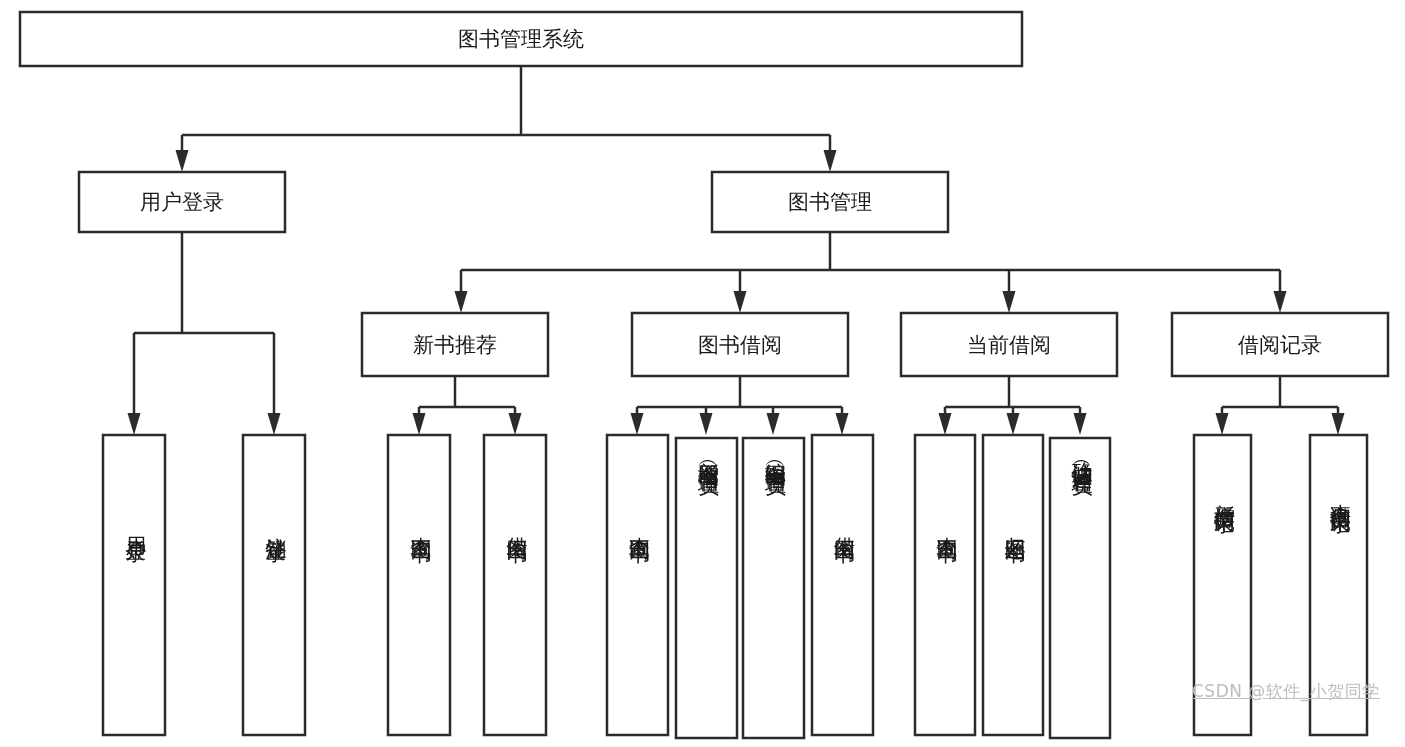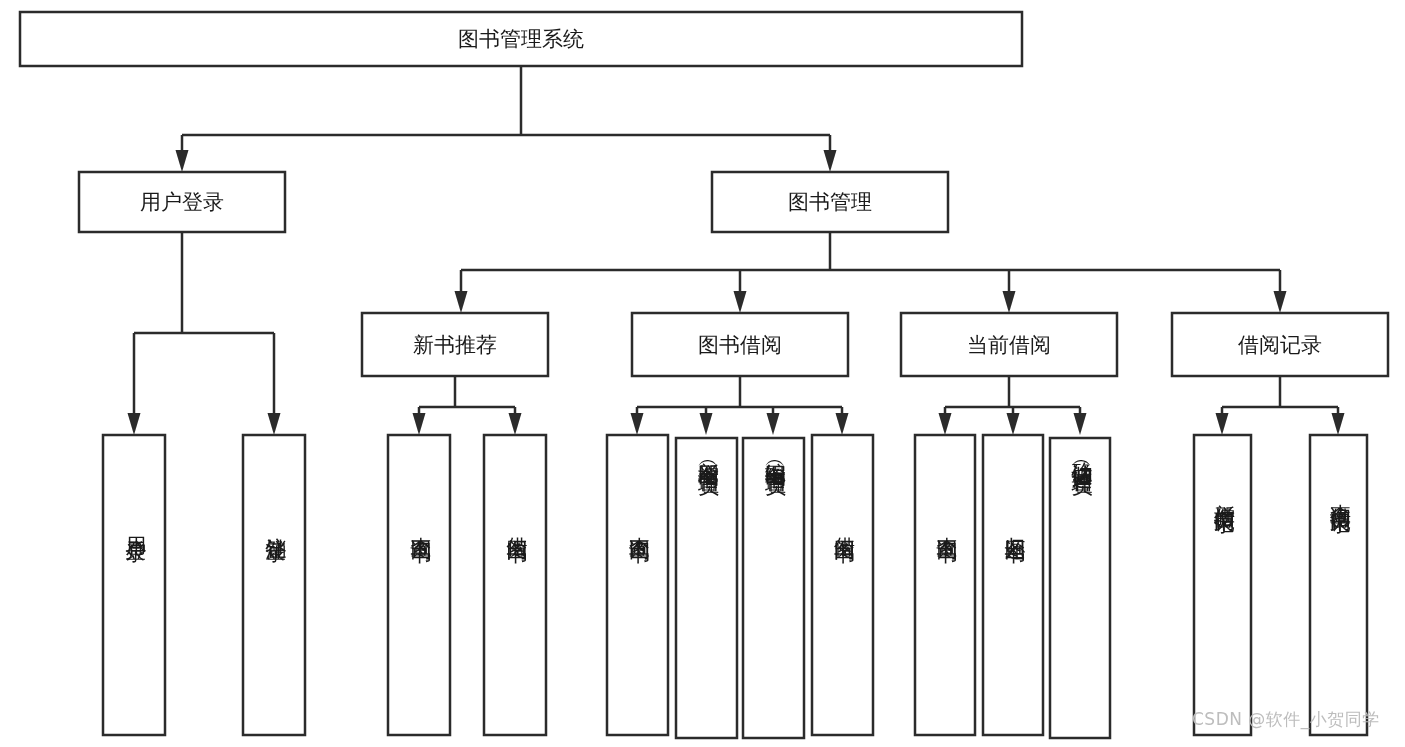--- a/index.html
+++ b/index.html
@@ -183,15 +183,15 @@
       <div class="node-label-v" style="left: 694.5px; top: 445px; width: 24px;">新增图书（管理员）</div>
       <div class="node-label-v" style="left: 761.5px; top: 445px; width: 24px;">编辑图书（管理员）</div>
       <div class="node-label-v" style="left: 830.5px; top: 520px; width: 24px;">借阅图书</div>
       <div class="node-label-v" style="left: 933px; top: 520px; width: 24px;">查询图书</div>
       <div class="node-label-v" style="left: 1001px; top: 520px; width: 24px;">归还图书</div>
       <div class="node-label-v" style="left: 1068px; top: 445px; width: 24px;">确认归还（管理员）</div>
       <div class="node-label-v" style="left: 1210.5px; top: 487px; width: 24px;">新增借阅记录</div>
       <div class="node-label-v" style="left: 1326.5px; top: 487px; width: 24px;">查询借阅记录</div>
     </div>
 
-  <div class="watermark" style="left: 1192px; top: 708px;">CSDN @软件_小贺同学</div>
+  <div class="watermark" style="left: 1192px; top: 680px; text-decoration: underline;">CSDN @软件_小贺同学</div>
 
 </div>
 
 </body></html>

